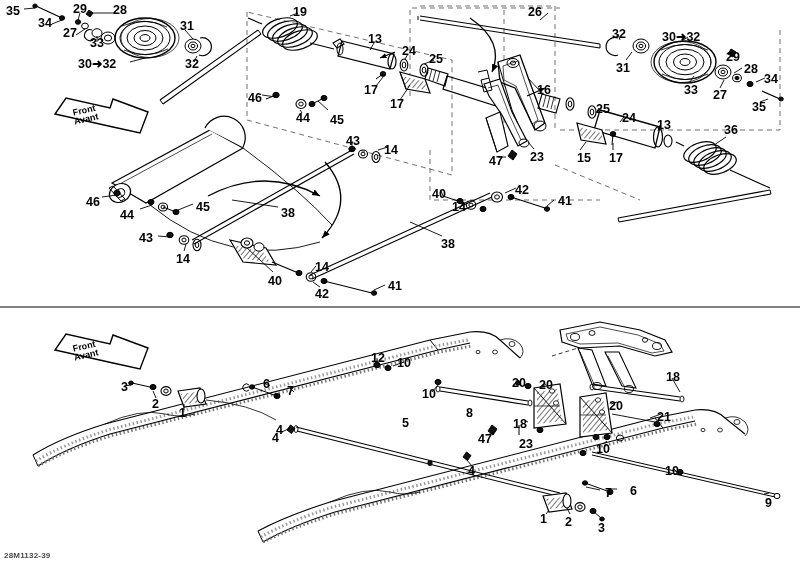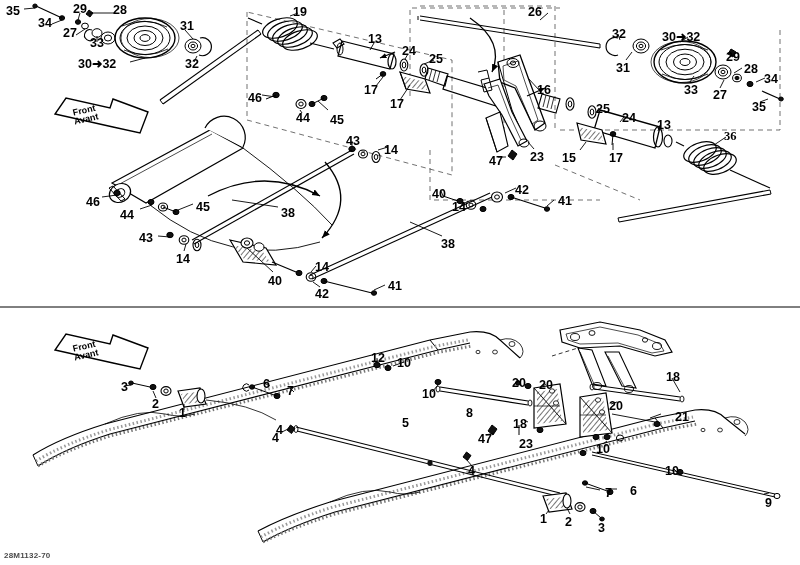--- a/index.html
+++ b/index.html
@@ -629,22 +629,22 @@
       <div class="callout" style="left: 726px; top: 51px;">29</div>
       <div class="callout" style="left: 744px; top: 63px;">28</div>
       <div class="callout" style="left: 764px; top: 73px;">34</div>
       <div class="callout" style="left: 684px; top: 84px;">33</div>
       <div class="callout" style="left: 713px; top: 89px;">27</div>
       <div class="callout" style="left: 752px; top: 101px;">35</div>
       <div class="callout" style="left: 537px; top: 84px;">16</div>
       <div class="callout" style="left: 596px; top: 103px;">25</div>
       <div class="callout" style="left: 622px; top: 112px;">24</div>
       <div class="callout" style="left: 657px; top: 119px;">13</div>
-      <div class="callout" style="left: 724px; top: 130px; font-family: Liberation Serif, serif;">36</div>
-      <div class="callout" style="left: 562px; top: 152px;">15</div>
+      <div class="callout" style="left: 724px; top: 124px;">36</div>
+      <div class="callout" style="left: 577px; top: 152px;">15</div>
       <div class="callout" style="left: 609px; top: 152px;">17</div>
       <div class="callout" style="left: 530px; top: 151px;">23</div>
       <div class="callout" style="left: 489px; top: 155px;">47</div>
       <div class="callout" style="left: 364px; top: 84px;">17</div>
       <div class="callout" style="left: 390px; top: 98px;">17</div>
       <div class="callout" style="left: 248px; top: 92px;">46</div>
       <div class="callout" style="left: 296px; top: 112px;">44</div>
       <div class="callout" style="left: 330px; top: 114px;">45</div>
       <div class="callout" style="left: 346px; top: 135px;">43</div>
       <div class="callout" style="left: 384px; top: 144px;">14</div>
@@ -676,27 +676,27 @@
       <div class="callout" style="left: 397px; top: 357px;">10</div>
       <div class="callout" style="left: 422px; top: 388px;">10</div>
       <div class="callout" style="left: 466px; top: 407px;">8</div>
       <div class="callout" style="left: 402px; top: 417px;">5</div>
       <div class="callout" style="left: 512px; top: 377px;">20</div>
       <div class="callout" style="left: 539px; top: 379px;">20</div>
       <div class="callout" style="left: 513px; top: 418px;">18</div>
       <div class="callout" style="left: 519px; top: 438px;">23</div>
       <div class="callout" style="left: 478px; top: 433px;">47</div>
       <div class="callout" style="left: 609px; top: 400px;">20</div>
-      <div class="callout" style="left: 675px; top: 411px;">21</div>
+      <div class="callout" style="left: 657px; top: 411px;">21</div>
       <div class="callout" style="left: 596px; top: 443px;">10</div>
       <div class="callout" style="left: 666px; top: 371px; text-align: right;">18</div>
       <div class="callout" style="left: 665px; top: 465px;">10</div>
       <div class="callout" style="left: 765px; top: 497px;">9</div>
       <div class="callout" style="left: 605px; top: 487px;">7</div>
       <div class="callout" style="left: 630px; top: 485px;">6</div>
       <div class="callout" style="left: 468px; top: 465px;">4</div>
       <div class="callout" style="left: 540px; top: 513px;">1</div>
       <div class="callout" style="left: 565px; top: 516px;">2</div>
       <div class="callout" style="left: 598px; top: 522px;">3</div>
     </div>
 
-  <div class="watermark">28M1132-70</div>
+  <div class="watermark">28M1132-39</div>
 </div>
 
 </body></html>

